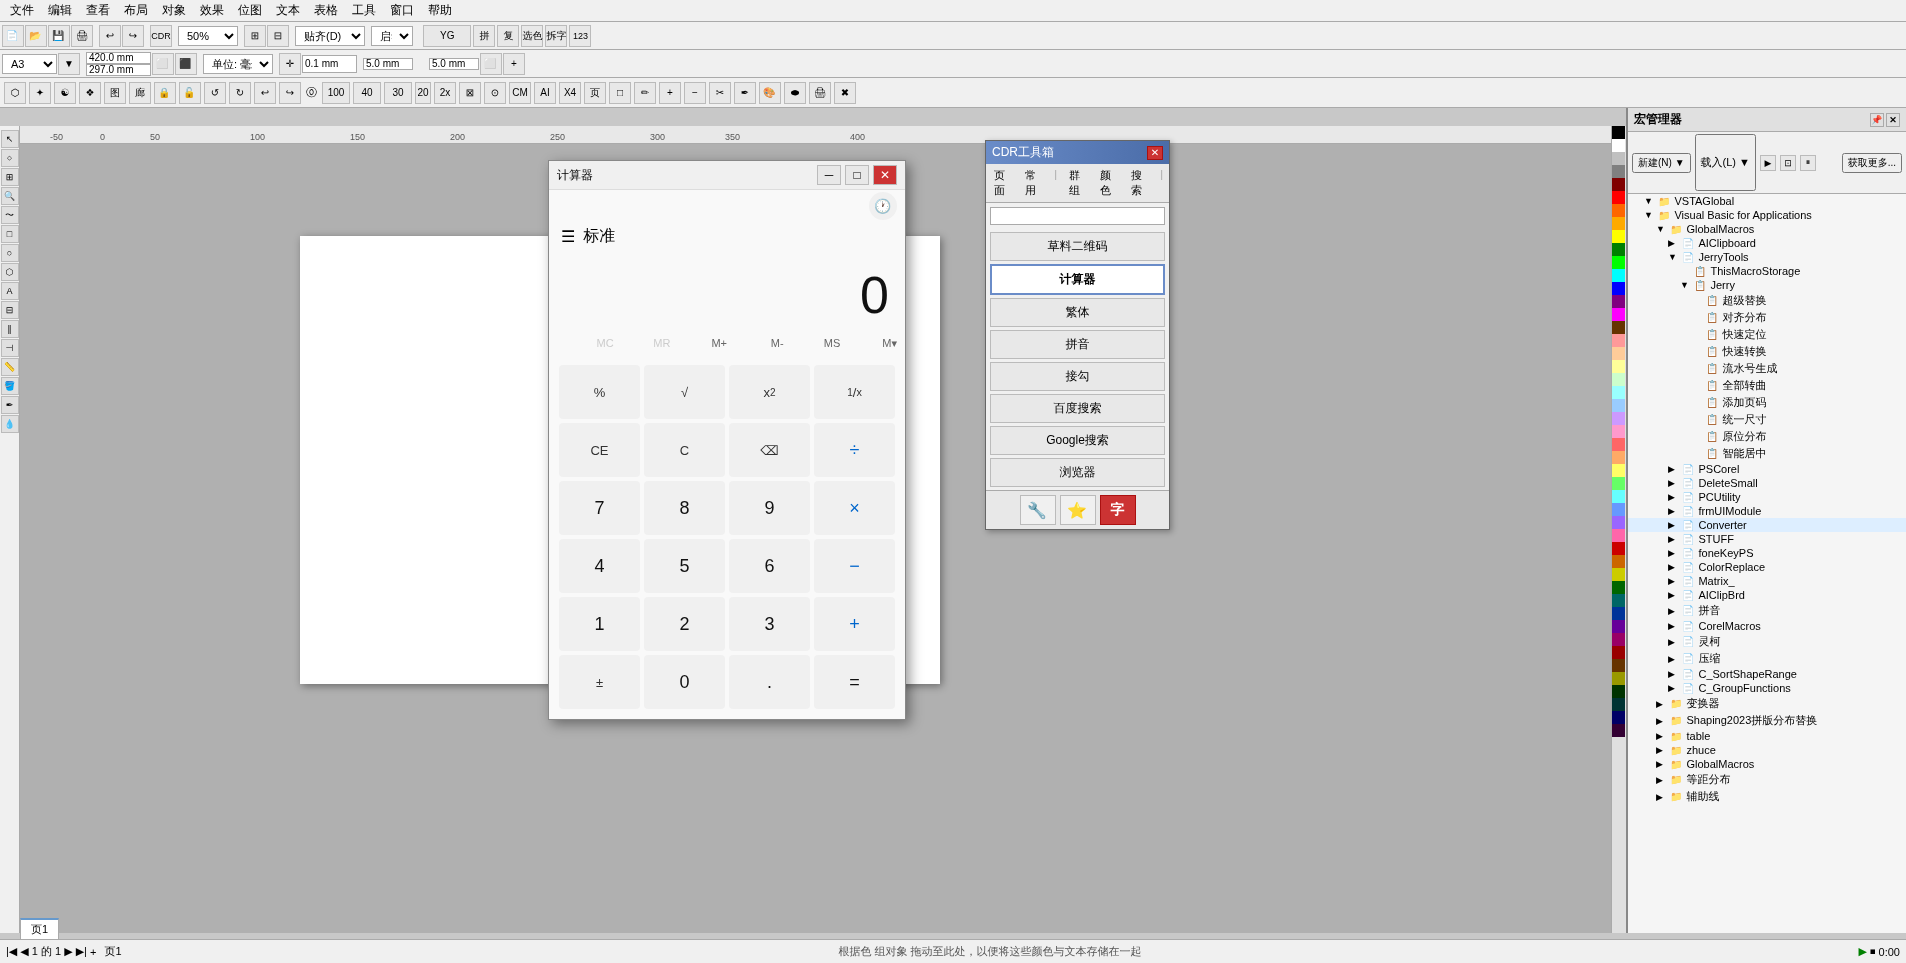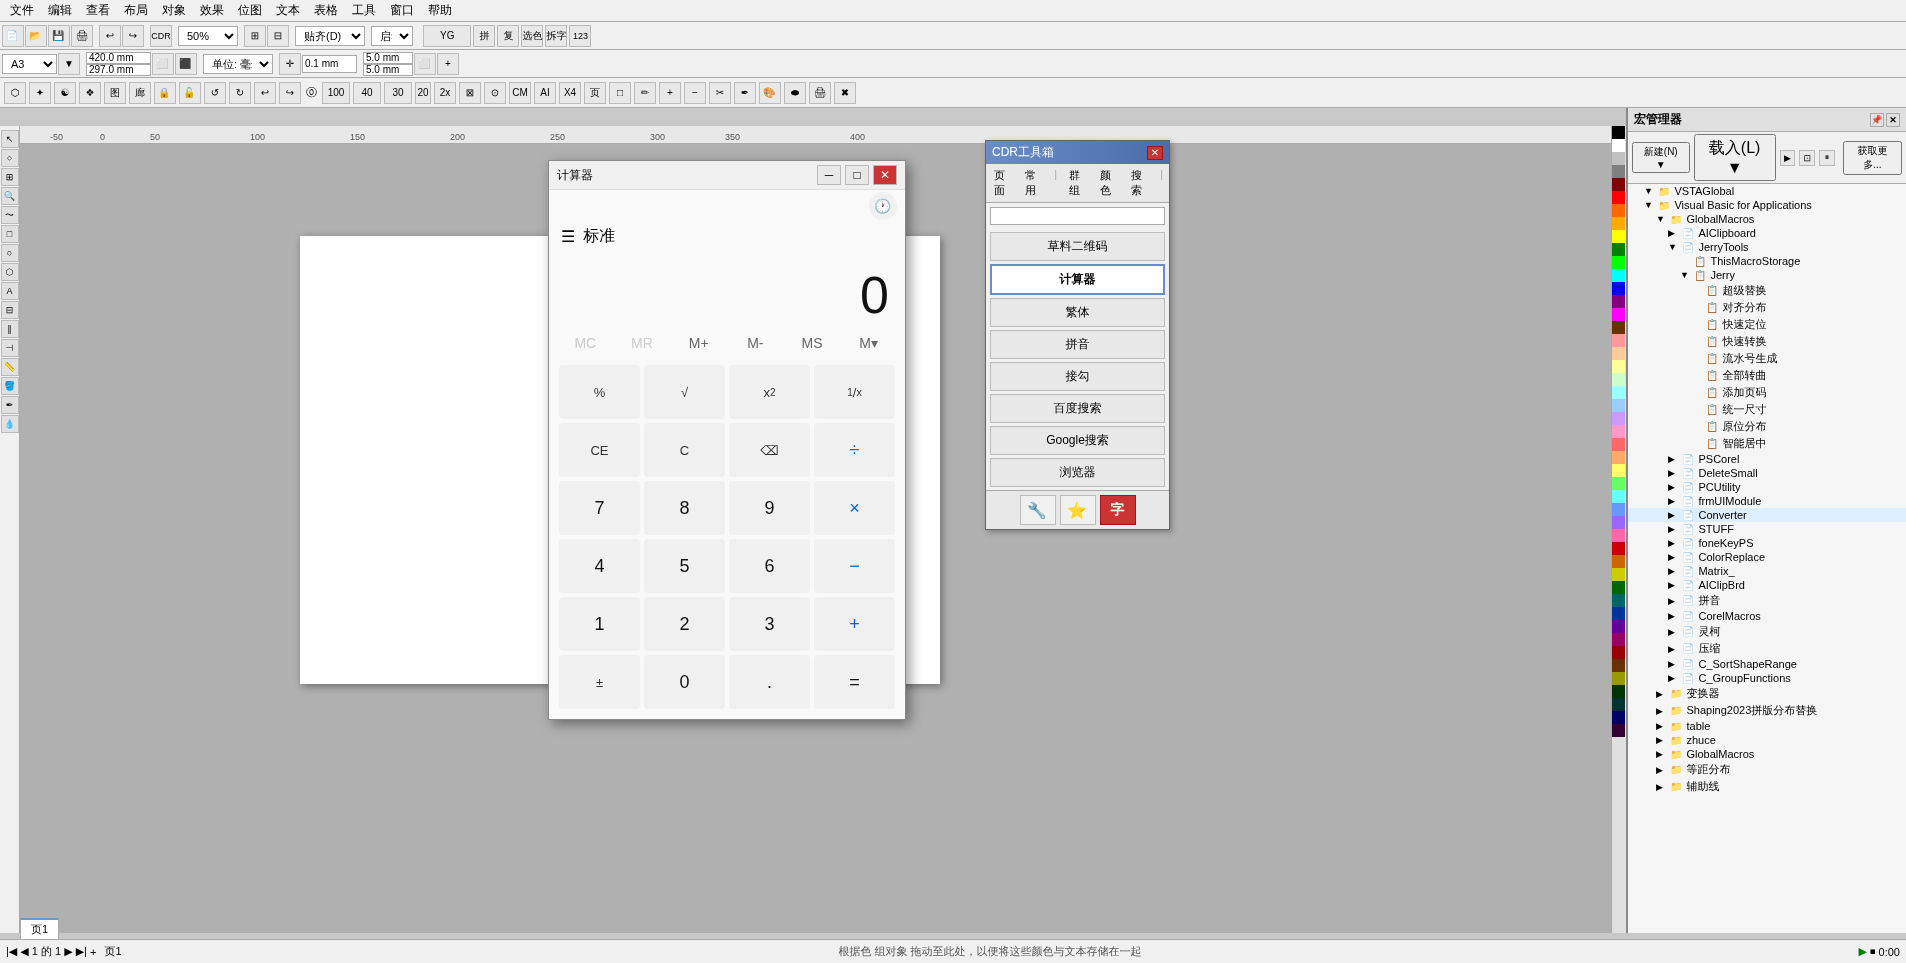--- a/index.html
+++ b/index.html
@@ -318,24 +318,24 @@
     .calc-memory-row {
       display: flex;
       padding: 0 8px 6px;
       gap: 0;
     }
     .calc-mem-btn {
       flex: 1;
       height: 28px;
       background: transparent;
       border: none;
-      font-size: 14px;
+      font-size: 11px;
       color: #666;
       cursor: pointer;
-      text-align: center;
+      text-align: right;
     }
     .calc-mem-btn.disabled { color: #ccc; cursor: default; }
     .calc-grid {
       display: grid;
       grid-template-columns: repeat(4, 1fr);
       gap: 0;
       padding: 0 8px 8px;
     }
     .calc-key {
       height: 54px;
@@ -437,21 +437,21 @@
   <div class="tb-btn">⬜</div>
   <div class="tb-btn">⬛</div>
   <div class="tb-separator"></div>
   <select class="tb-dropdown" style="width:70px">
     <option>单位: 毫米</option>
   </select>
   <div class="tb-separator"></div>
   <div class="tb-btn">✛</div>
   <input type="text" value="0.1 mm" style="width: 55px; height: 18px; font-size: 10px; border: 1px solid rgb(170, 170, 170); padding: 0px 2px;">
   <div class="tb-separator"></div>
-  <div style="font-size:10px;display:flex;flex-direction:column;gap:0;line-height:1.3">
+  <div style="font-size:10px;display:flex;flex-direction:row;gap:16px;line-height:1.3">
     <input type="text" value="5.0 mm" style="width: 50px; height: 12px; font-size: 10px; border: 1px solid rgb(170, 170, 170); padding: 0px 2px;">
     <input type="text" value="5.0 mm" style="width: 50px; height: 12px; font-size: 10px; border: 1px solid rgb(170, 170, 170); padding: 0px 2px;">
   </div>
   <div class="tb-btn">⬜</div>
   <div class="tb-btn">+</div>
 </div>
 
 <div class="toolbar3">
   <div class="tb-btn">⬡</div>
   <div class="tb-btn">✦</div>
@@ -586,21 +586,21 @@
 <div class="right-panel">
   <div class="right-panel-title">
     <span>宏管理器</span>
     <div style="display:flex;gap:2px">
       <div style="width:14px;height:14px;background:#e0e0e0;border:1px solid #aaa;cursor:pointer;display:flex;align-items:center;justify-content:center;font-size:9px">📌</div>
       <div style="width:14px;height:14px;background:#e0e0e0;border:1px solid #aaa;cursor:pointer;display:flex;align-items:center;justify-content:center;font-size:9px">✕</div>
     </div>
   </div>
   <div class="right-panel-toolbar">
     <button style="font-size:10px;padding:1px 4px;cursor:pointer">新建(N) ▼</button>
-    <button style="font-size:16px;padding:2px 4px;cursor:pointer">载入(L) ▼</button>
+    <button style="font-size:11px;padding:19px 4px;cursor:pointer">载入(L) ▼</button>
     <div class="tb-btn" style="width:16px;height:16px;font-size:9px">▶</div>
     <div class="tb-btn" style="width:16px;height:16px;font-size:9px">⊡</div>
     <div class="tb-btn" style="width:16px;height:16px;font-size:9px">⏸</div>
     <div style="flex:1"></div>
     <button style="font-size:10px;padding:1px 4px;cursor:pointer">获取更多...</button>
   </div>
   <div class="right-panel-content" id="tree-container">
   <div class="tree-item indent1">
         <span class="tree-expand">▼</span>
         <span class="tree-icon">📁</span>

